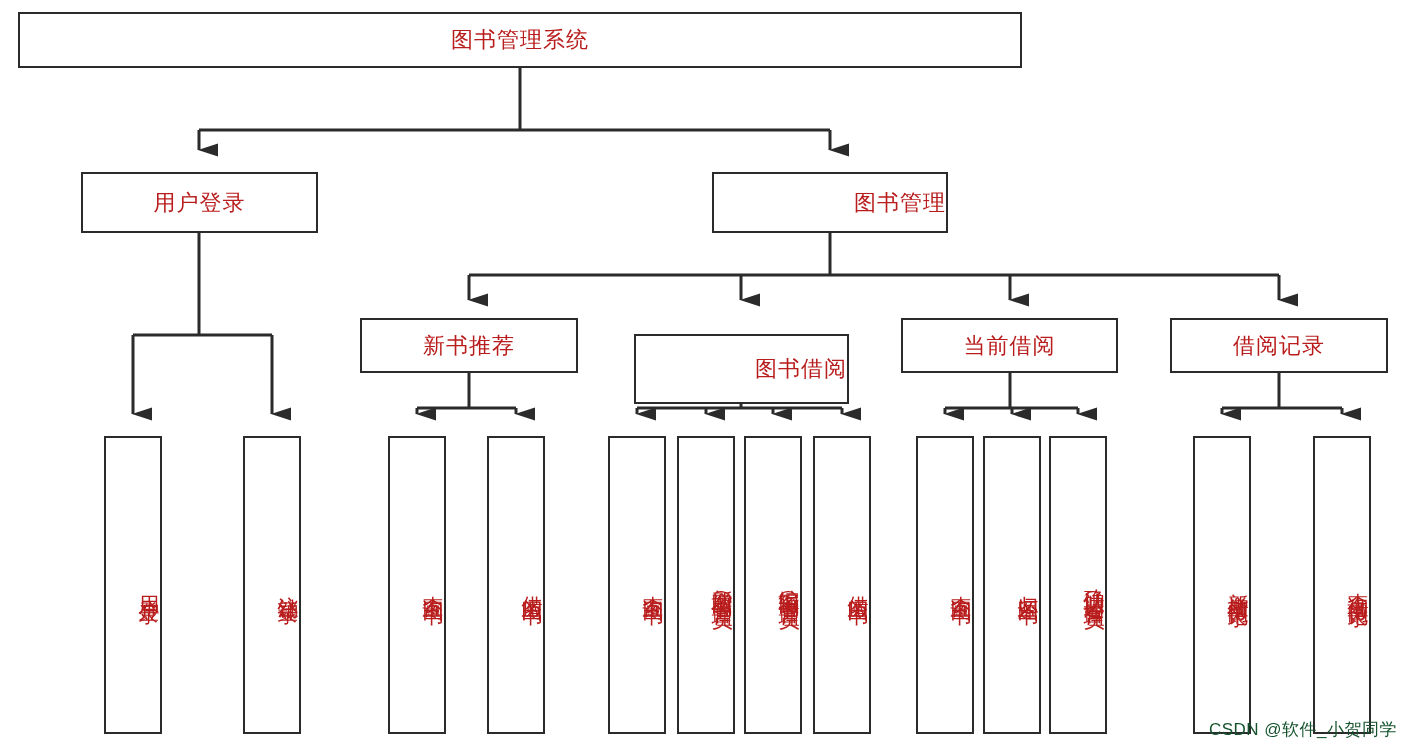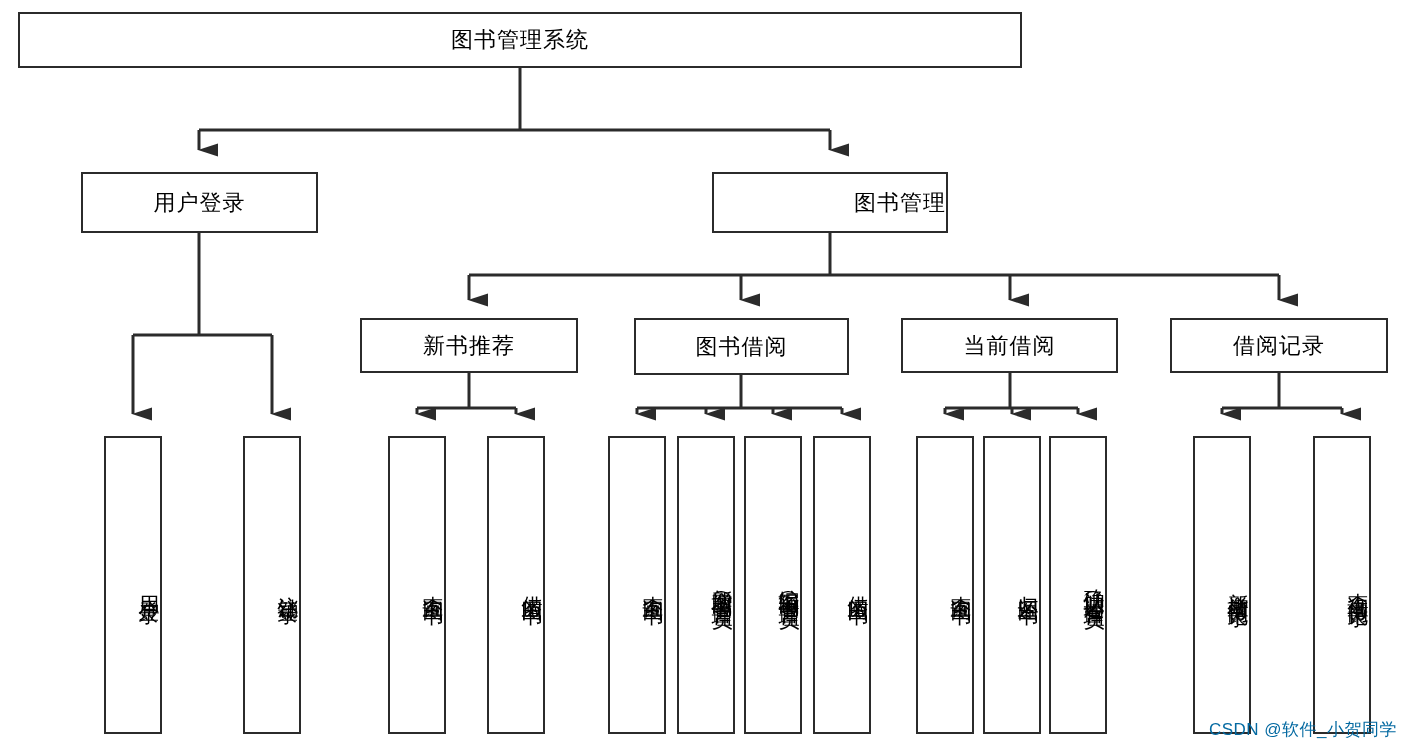--- a/index.html
+++ b/index.html
@@ -26,21 +26,21 @@
     pointer-events: none;
   }
   .node {
     position: absolute;
     box-sizing: border-box;
     border: 2.5px solid #2b2b2b;
     background: #ffffff;
     display: flex;
     align-items: center;
     justify-content: center;
-    color: #000000;
+    color: #b91c1c;
     font-family: Liberation Serif, serif;
   }
   .node.horiz {
     font-size: 22px;
     letter-spacing: 1px;
   }
   .node.vert {
     writing-mode: vertical-rl;
     text-orientation: upright;
     font-size: 21px;
@@ -55,21 +55,21 @@
     writing-mode: vertical-rl;
     text-orientation: upright;
     display: block;
     white-space: nowrap;
   }
   #watermark {
     position: absolute;
     right: 8px;
     bottom: 6px;
     font-size: 17px;
-    color: #0369a1;
+    color: #14532d;
     letter-spacing: 0.5px;
     white-space: nowrap;
   }
 </style>
 </head>
 <body>
 
 <div id="canvas">
 
   <svg id="edges" viewBox="0 0 1405 747" width="1405" height="747" xmlns="http://www.w3.org/2000/svg">
@@ -129,21 +129,21 @@
   <div class="node horiz" style="left:81px; top:172px; width:237px; height:61px;">
     <span>用户登录</span>
   </div>
   <div class="node horiz" style="left:712px; top:172px; width:236px; height:61px;justify-content:flex-end;">
     <span>图书管理</span>
   </div>
 
   <div class="node horiz" style="left:360px; top:318px; width:218px; height:55px;">
     <span>新书推荐</span>
   </div>
-  <div class="node horiz" style="left:634px; top:318px; width:215px; height:57px;">
+  <div class="node horiz" style="left:634px; top:334px; width:215px; height:70px;justify-content:flex-end;">
     <span>图书借阅</span>
   </div>
   <div class="node horiz" style="left:901px; top:318px; width:217px; height:55px;justify-content:center;">
     <span>当前借阅</span>
   </div>
   <div class="node horiz" style="left:1170px; top:318px; width:218px; height:55px;">
     <span>借阅记录</span>
   </div>
 
   <div class="node vert" style="left:104px; top:436px; width:58px; height:298px;">

